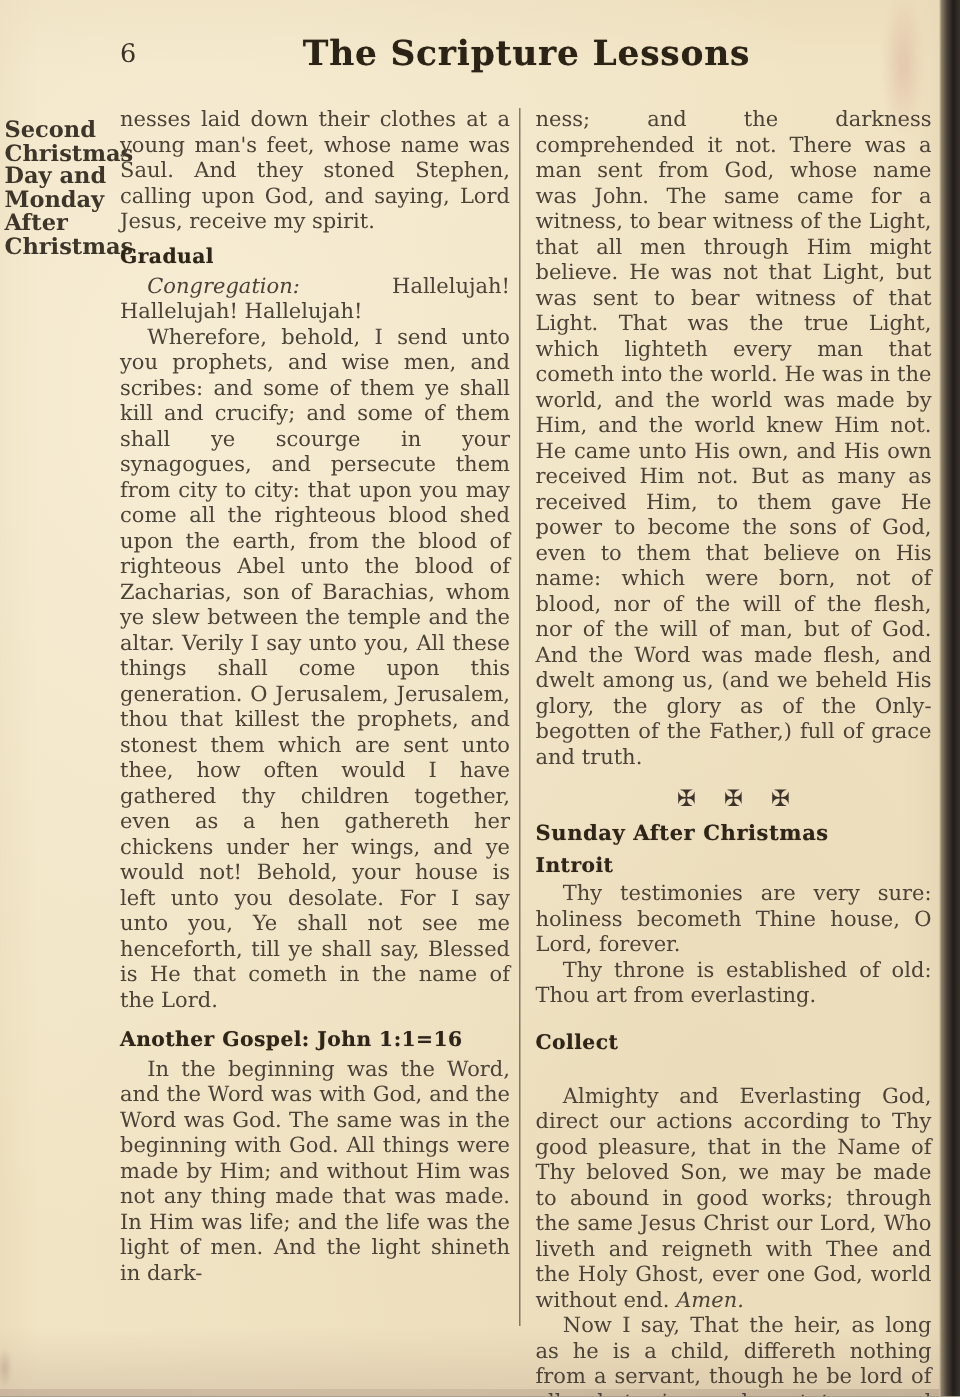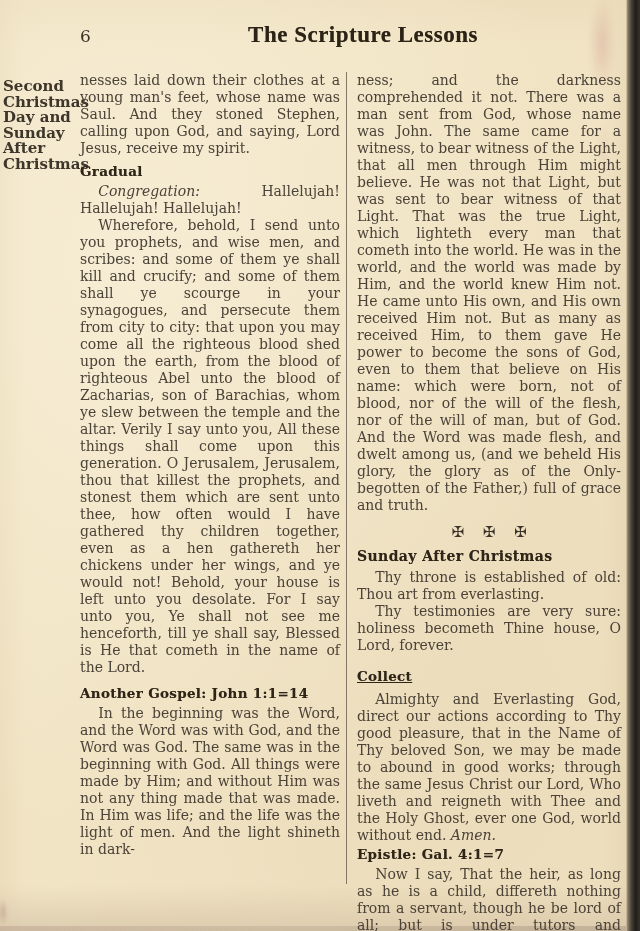--- a/index.html
+++ b/index.html
@@ -22,23 +22,23 @@
     background:radial-gradient(ellipse at center, rgba(198,130,120,.30), rgba(198,130,120,0) 70%);
     filter:blur(2px);}
   .smear-pink2{position:absolute;right:30px;top:120px;width:14px;height:60px;
     background:radial-gradient(ellipse at center, rgba(190,140,130,.14), rgba(190,140,130,0) 70%);
     filter:blur(2px);}
   .mark-bl{position:absolute;left:-2px;bottom:6px;width:10px;height:26px;
     background:radial-gradient(ellipse at center, rgba(162,122,112,.35), rgba(162,122,112,0) 72%);
     filter:blur(1px);}
 
   .page-number{position:absolute;left:80px;top:26px;font-size:17px;color:#3a3227;}
-  .page-title{position:absolute;left:188px;top:22px;width:350px;text-align:center;
+  .page-title{position:absolute;left:176px;top:22px;width:350px;text-align:center;
     font-size:23px;font-weight:700;letter-spacing:.5px;color:#2b2316;
-    text-shadow:0 0 .5px rgba(43,35,22,.55);font-family:Liberation Serif, serif;}
+    text-shadow:0 0 .5px rgba(43,35,22,.55);}
 
   .margin-note{position:absolute;left:3px;top:79px;width:76px;
     font-weight:700;font-size:15px;line-height:15.6px;color:#3e362a;
     font-family:"DejaVu Serif","Liberation Serif",serif;}
 
   .col{position:absolute;top:72px;font-size:14px;line-height:17px;
     text-align:justify;color:#4b4238;}
   .col p{margin:0;}
   .col-left{left:80px;width:260px;}
   .col-right{left:357px;width:264px;}
@@ -49,21 +49,21 @@
   .speaker{font-style:italic;}
   .amen{font-style:italic;margin-top:32px;}
 
   h3,h4{font-family:"DejaVu Serif","Liberation Serif",serif;color:#2e2518;
     text-align:left;font-weight:700;text-shadow:0 0 .5px rgba(46,37,24,.5);}
   .h-small{font-size:13.5px;margin:6px 0 4px 0;line-height:16px;letter-spacing:.3px;}
   .h-gospel{margin-top:10px;}
   .h-another{margin-top:9px;}
   .h-sunday{font-size:14px;margin:4px 0 2px 0;line-height:22px;letter-spacing:.4px;}
   .h-introit{margin:2px 0 3px 0;}
-  .h-collect{margin:14px 0 7px 0;text-decoration:underline;}
+  .h-collect{margin:14px 0 20px 0;}
   .h-epistle{margin:2px 0 4px 0;}
   .crosses{margin-top:9px;text-align:center;font-size:15px;color:#3c332a;
     word-spacing:14px;line-height:18px;
     font-family:"DejaVu Sans","Liberation Sans",sans-serif;}
 </style>
 </head>
 <body>
 
 <div id="page">
 
@@ -73,48 +73,48 @@
   <div class="smear-pink2"></div>
   <div class="mark-bl"></div>
 
   <div class="page-number">6</div>
   <div class="page-title">The Scripture Lessons</div>
 
   <div class="margin-note">
     <div>Second</div>
     <div>Christmas</div>
     <div>Day and</div>
-    <div>Sunday</div>
+    <div>Monday</div>
     <div>After</div>
     <div>Christmas</div>
   </div>
 
   <div class="divider"></div>
 
   <div class="col col-left">
     <p>nesses laid down their clothes at a young man's feet, whose name was Saul. And they stoned Stephen, calling upon God, and saying, Lord Jesus, receive my spirit.</p>
 
     <h4 class="h-small">Gradual</h4>
     <p class="indent"><span class="speaker">Congregation:</span> <span>Hallelujah! Hallelujah! Hallelujah!</span></p>
 
     <p class="indent">Wherefore, behold, I send unto you prophets, and wise men, and scribes: and some of them ye shall kill and crucify; and some of them shall ye scourge in your synagogues, and persecute them from city to city: that upon you may come all the righteous blood shed upon the earth, from the blood of righteous Abel unto the blood of Zacharias, son of Barachias, whom ye slew between the temple and the altar. Verily I say unto you, All these things shall come upon this generation. O Jerusalem, Jerusalem, thou that killest the prophets, and stonest them which are sent unto thee, how often would I have gathered thy children together, even as a hen gathereth her chickens under her wings, and ye would not! Behold, your house is left unto you desolate. For I say unto you, Ye shall not see me henceforth, till ye shall say, Blessed is He that cometh in the name of the Lord.</p>
 
-    <h4 class="h-small h-another">Another Gospel: John 1:1=14</h4>
+    <h4 class="h-small h-another">Another Gospel: John 1:1=16</h4>
     <p class="indent">In the beginning was the Word, and the Word was with God, and the Word was God. The same was in the beginning with God. All things were made by Him; and without Him was not any thing made that was made. In Him was life; and the life was the light of men. And the light shineth in dark-</p>
   </div>
 
   <div class="col col-right">
     <p>ness; and the darkness comprehended it not. There was a man sent from God, whose name was John. The same came for a witness, to bear witness of the Light, that all men through Him might believe. He was not that Light, but was sent to bear witness of that Light. That was the true Light, which lighteth every man that cometh into the world. He was in the world, and the world was made by Him, and the world knew Him not. He came unto His own, and His own received Him not. But as many as received Him, to them gave He power to become the sons of God, even to them that believe on His name: which were born, not of blood, nor of the will of the flesh, nor of the will of man, but of God. And the Word was made flesh, and dwelt among us, (and we beheld His glory, the glory as of the Only-begotten of the Father,) full of grace and truth.</p>
 
     <div class="crosses">✠ ✠ ✠</div>
 
     <h3 class="h-sunday">Sunday After Christmas</h3>
+    <h4 class="h-small h-introit">Introit</h4>
+    <p class="indent">Thy testimonies are very sure: holiness becometh Thine house, O Lord, forever.</p>
     <p class="indent">Thy throne is established of old: Thou art from everlasting.</p>
-    <p class="indent">Thy testimonies are very sure: holiness becometh Thine house, O Lord, forever.</p>
 
     <h4 class="h-small h-collect">Collect</h4>
     <p class="indent"><span>Almighty and Everlasting God, direct our actions according to Thy good pleasure, that in the Name of Thy beloved Son, we may be made to abound in good works; through the same Jesus Christ our Lord, Who liveth and reigneth with Thee and the Holy Ghost, ever one God, world without end. </span><span class="amen">Amen.</span></p>
 
-    <h4 class="h-small h-epistle">Epistle: Gal. 4:1=7</h4>
     <p class="indent">Now I say, That the heir, as long as he is a child, differeth nothing from a servant, though he be lord of all; but is under tutors and governors until the</p>
   </div>
 
 </div>
 
 </body></html>

